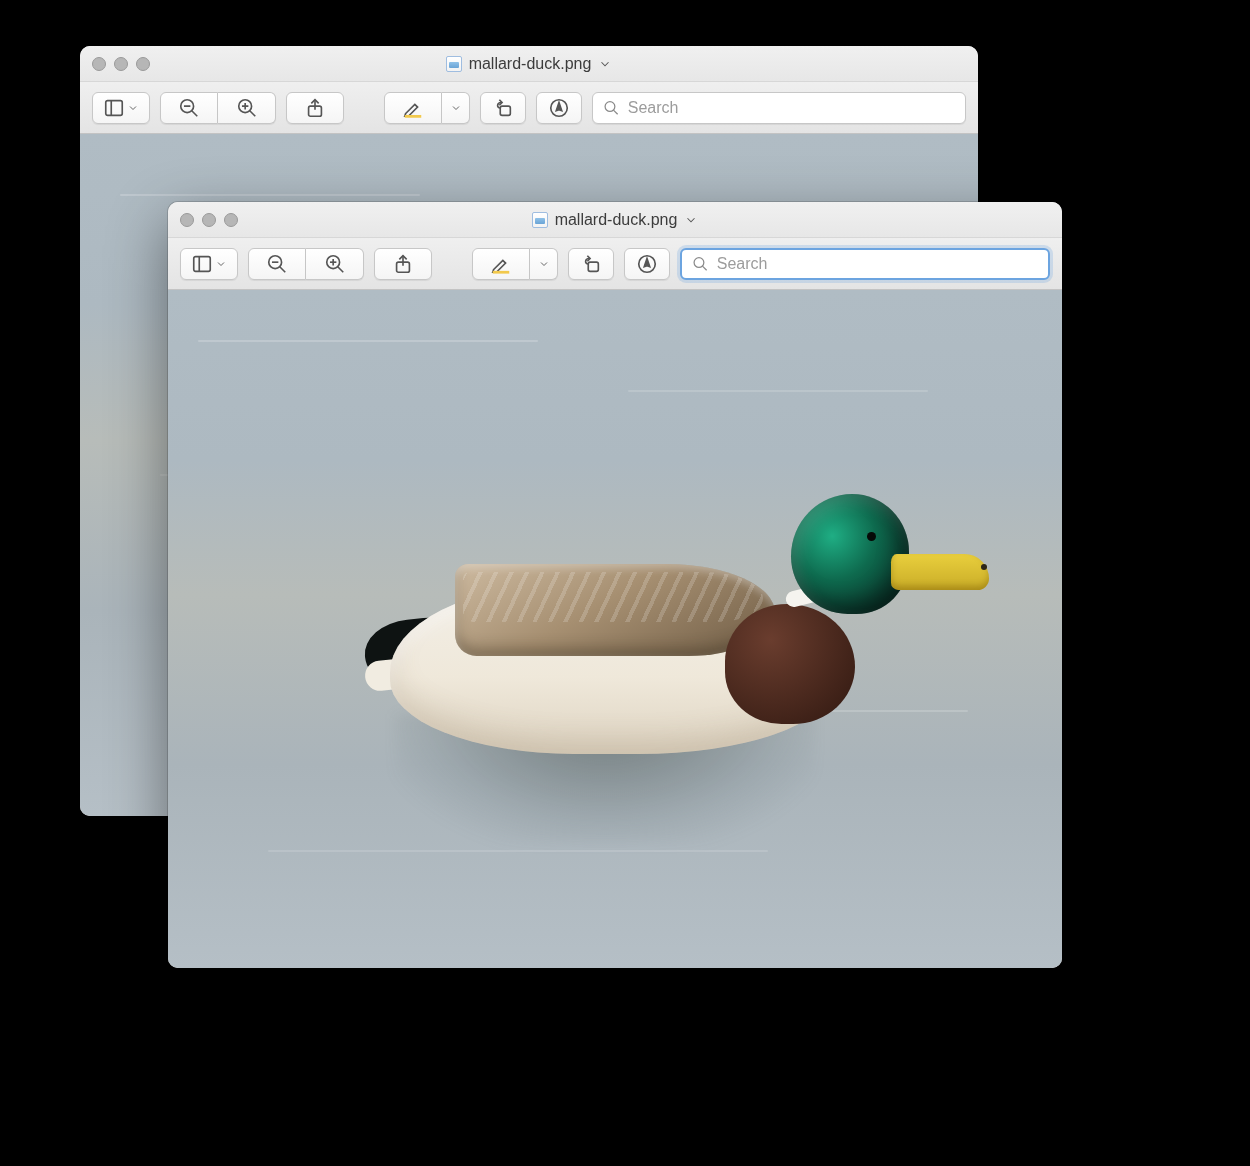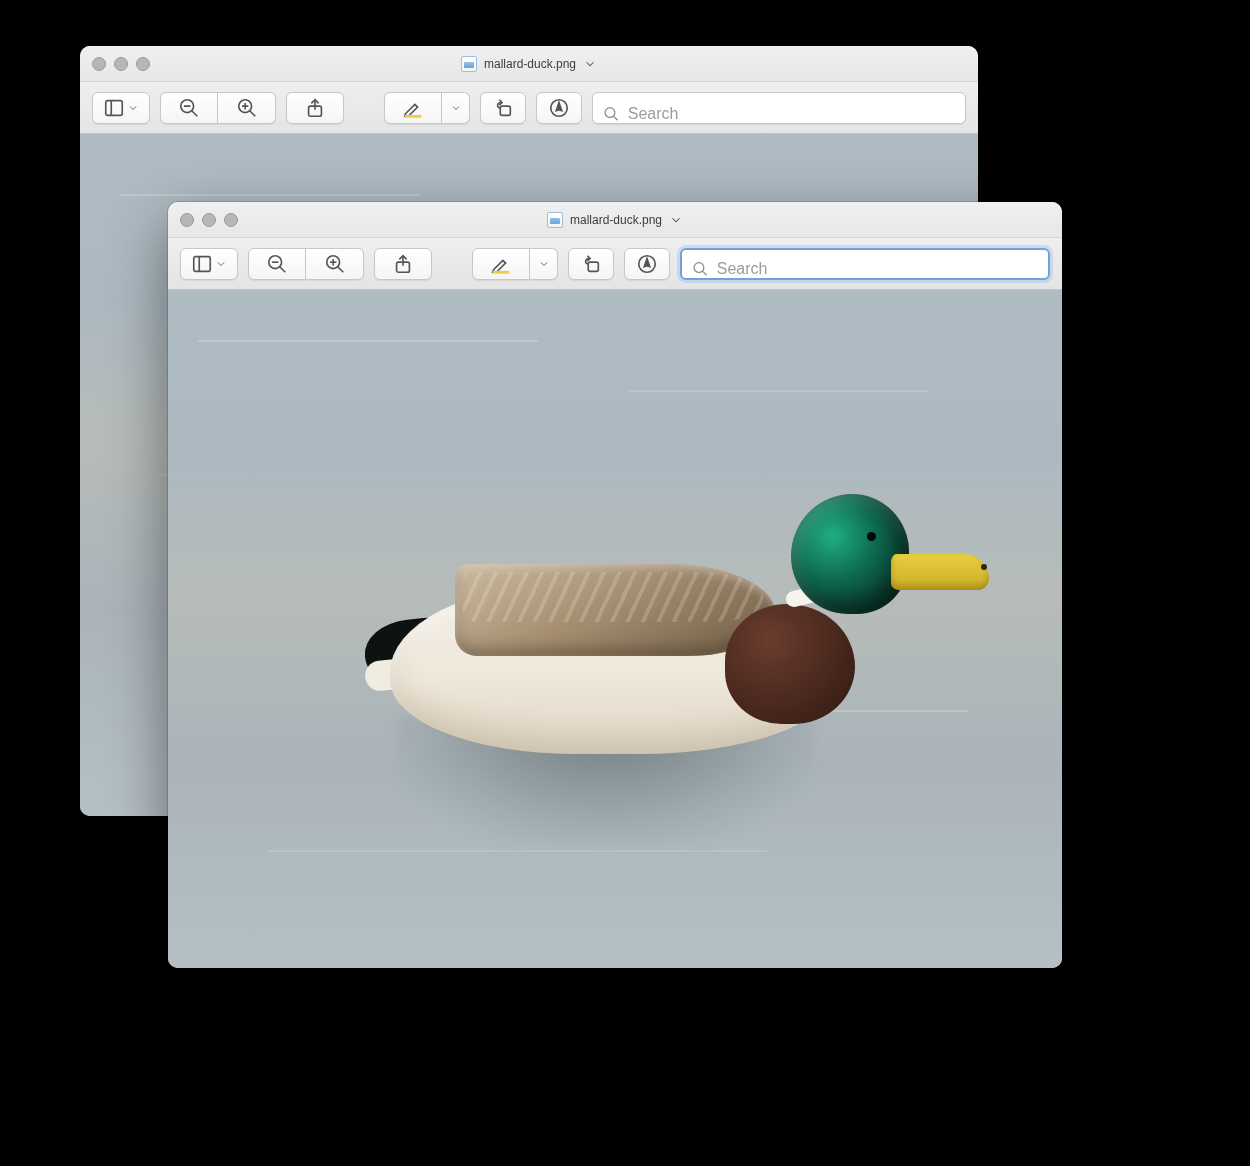--- a/index.html
+++ b/index.html
@@ -48,21 +48,21 @@
       border-radius: 50%;
       background: #b6b6b6;
       border: 1px solid #9a9a9a;
     }
     .title-center {
       flex: 1;
       display: flex;
       align-items: center;
       justify-content: center;
       gap: 7px;
-      font-size: 12px;
+      font-size: 16px;
       color: #3c3c3c;
     }
     .file-ico {
       width: 16px; height: 16px;
       background: linear-gradient(#fff,#f3f3f3);
       border: 1px solid #9fbde0;
       border-radius: 2px;
       position: relative;
     }
     .file-ico::after {
@@ -100,21 +100,21 @@
     .btn.w50 { width: 58px; }
     .btn.w40 { width: 46px; }
     .btn.w30 { width: 28px; }
     .search {
       flex: 1;
       height: 32px;
       background: #fff;
       border: 1px solid #c7c7c7;
       border-radius: 6px;
       display: flex;
-      align-items: flex-end;
+      align-items: center;
       padding: 0 10px;
       gap: 8px;
       box-shadow: 0 1px 1px rgba(0,0,0,0.07);
     }
     .window.front .search {
       border: 2px solid #6ca4e0;
       box-shadow: 0 0 0 3px rgba(108,164,224,0.25);
     }
     .search input {
       border: none;

